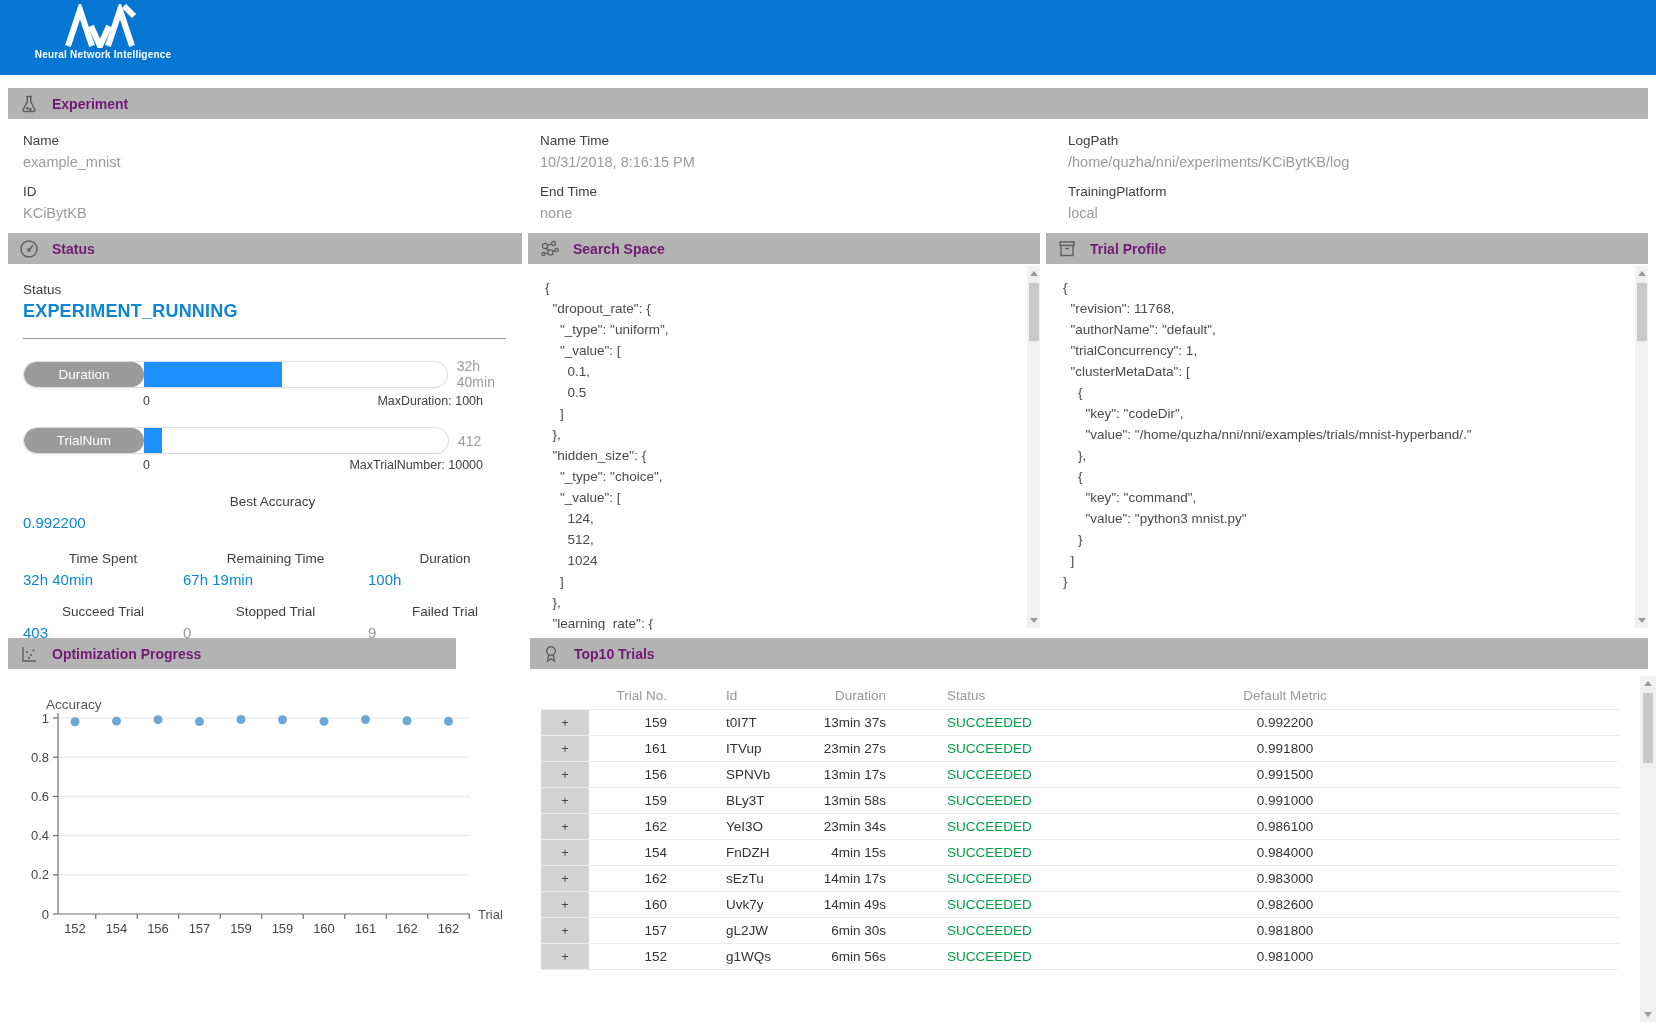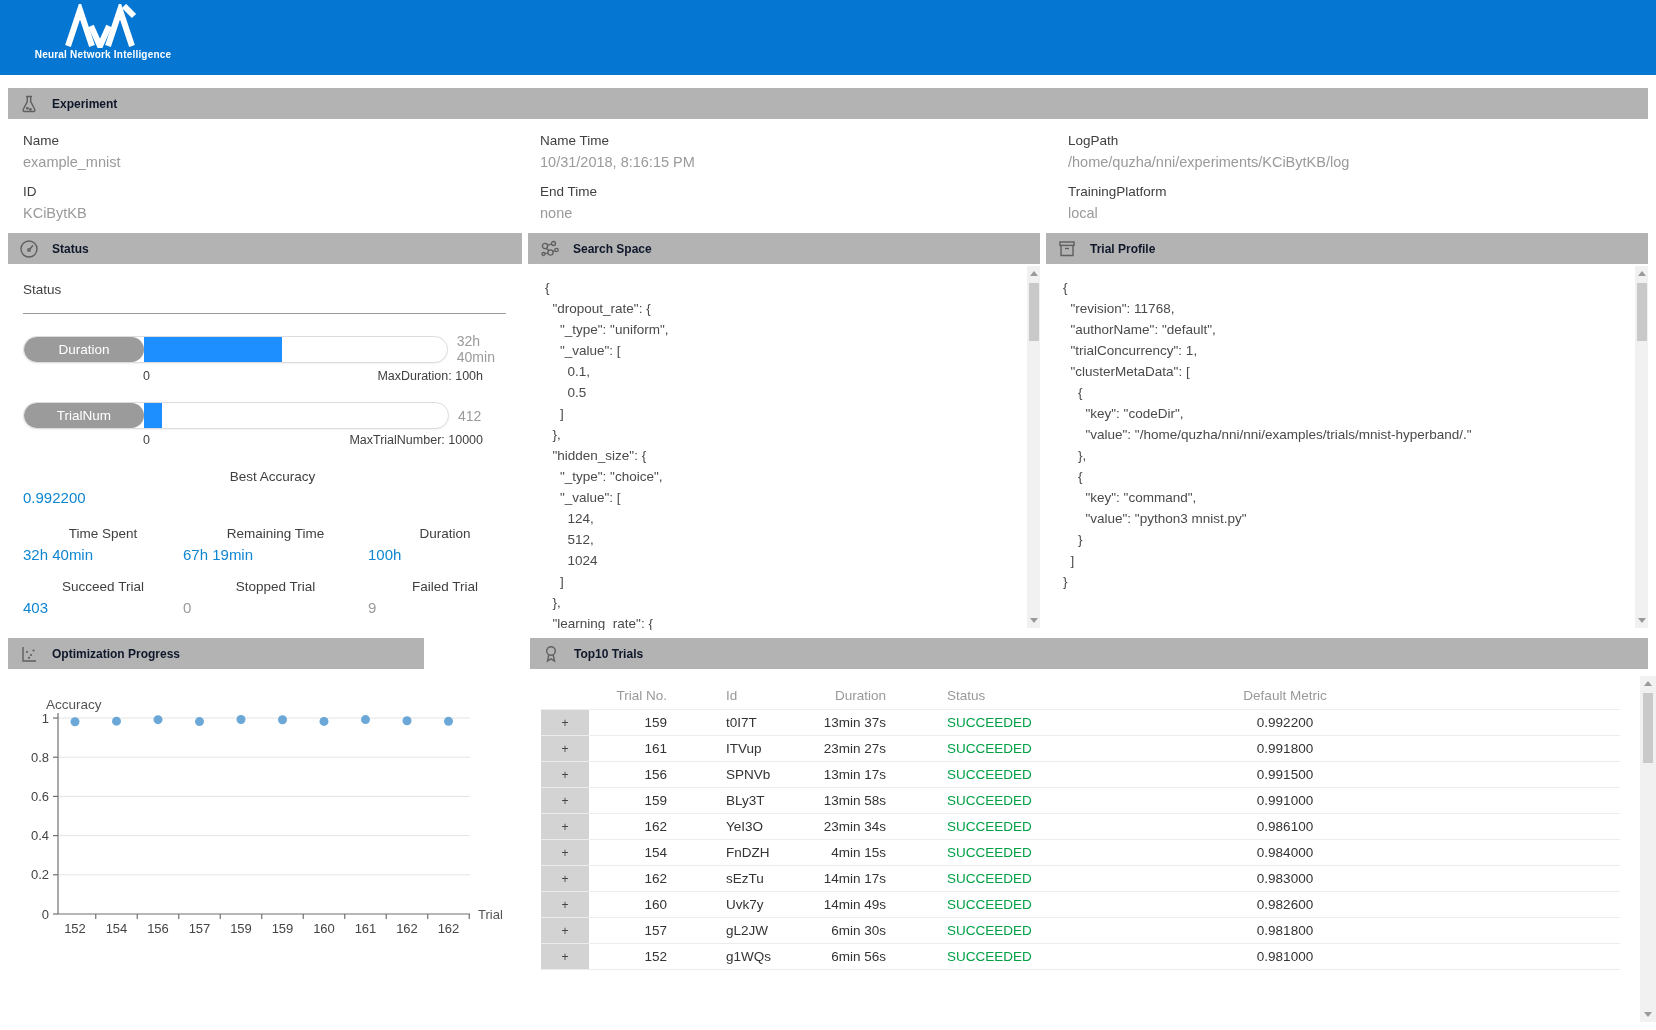--- a/index.html
+++ b/index.html
@@ -11,21 +11,21 @@
   
   .topbar{position:absolute;left:0;top:0;width:1656px;height:75px;background:#0577d2;}
   .logo{position:absolute;left:22px;top:4px;width:162px;text-align:center;color:#fff;}
   .logo svg{display:block;margin:0 auto;}
   .brand{font-size:10px;font-weight:bold;letter-spacing:.2px;margin-top:1px;}
   .tabs{position:absolute;left:212px;top:0;height:75px;display:flex;align-items:flex-end;gap:58px;}
   .tab{font-size:16.5px;color:#c7dbee;padding:0 4px 12px 4px;cursor:pointer;border-bottom:2px solid transparent;}
   .tab.active{color:#fff;border-bottom:2px solid #fff;font-weight:400;}
   
   .pbar{position:absolute;height:31px;background:#b3b3b3;display:flex;align-items:center;gap:13px;padding-left:11px;box-sizing:border-box;}
-  .pbar .ttl{font-size:12px;font-weight:600;color:#0f172a;text-align:right;}
+  .pbar .ttl{font-size:14px;font-weight:600;color:#701a75;text-align:right;}
   .icn{flex:0 0 auto;}
   
   #exp-content{position:absolute;left:8px;top:119px;width:1640px;height:108px;}
   .exp-col{position:absolute;top:0;}
   .lbl{font-size:13.5px;color:#404040;margin-top:14px;}
   .val{font-size:14.5px;color:#9a9a9a;margin-top:6px;}
   
   #status-content{position:absolute;left:8px;top:264px;width:514px;height:366px;}
   .status-big{font-size:18px;font-weight:600;color:#0e86d2;margin:4px 0 0 15px;letter-spacing:.2px;}
   .s-lbl{font-size:13.5px;color:#404040;margin:18px 0 0 15px;}
@@ -124,20 +124,21 @@
     <g stroke="#5f5f5f" stroke-width="1.4" fill="none">
       <circle cx="10" cy="10" r="8"></circle>
       <circle cx="10" cy="11" r="1.2"></circle>
       <path d="M10.9 10 L14 6.2"></path>
     </g>
   </svg>
   <span class="ttl">Status</span>
 </div>
 <div id="status-content">
   <div class="s-lbl">Status</div>
+  <div class="status-big">EXPERIMENT_RUNNING</div>
   <hr class="sep">
 
   <div class="pbar-row">
     <div class="pill">
       <div class="pname">Duration</div>
       <div class="pfill" style="width: 32.7%;"></div>
     </div>
     <div class="pval">32h 40min</div>
   </div>
   <div class="sub">
@@ -226,21 +227,21 @@
 </div>
 <div class="code-wrap" style="left:1046px;top:264px;width:602px;height:366px;">
   <div class="code"><div>{</div><div>  "revision": 11768,</div><div>  "authorName": "default",</div><div>  "trialConcurrency": 1,</div><div>  "clusterMetaData": [</div><div>    {</div><div>      "key": "codeDir",</div><div>      "value": "/home/quzha/nni/nni/examples/trials/mnist-hyperband/."</div><div>    },</div><div>    {</div><div>      "key": "command",</div><div>      "value": "python3 mnist.py"</div><div>    }</div><div>  ]</div><div>}</div></div>
   <div class="sbar" style="right:0;top:2px;height:362px;">
     <div class="tri-up"></div>
     <div class="thumb" style="height:58px;"></div>
     <div class="tri-down"></div>
   </div>
 </div>
 
-<div class="pbar" style="left:8px;top:638px;width:416px;">
+<div class="pbar" style="left:8px;top:638px;width:448px;">
   <svg class="icn" width="20" height="20" viewBox="0 0 20 20">
     <g stroke="#5f5f5f" stroke-width="1.4" fill="none">
       <path d="M4 3 V17 H17"></path>
     </g>
     <g fill="#5f5f5f">
       <circle cx="8" cy="8" r="1.1"></circle>
         <circle cx="12" cy="11" r="1.1"></circle>
       <circle cx="14.5" cy="6.5" r="1.1"></circle>
         <circle cx="10" cy="13.8" r="1.1"></circle>
     </g>

